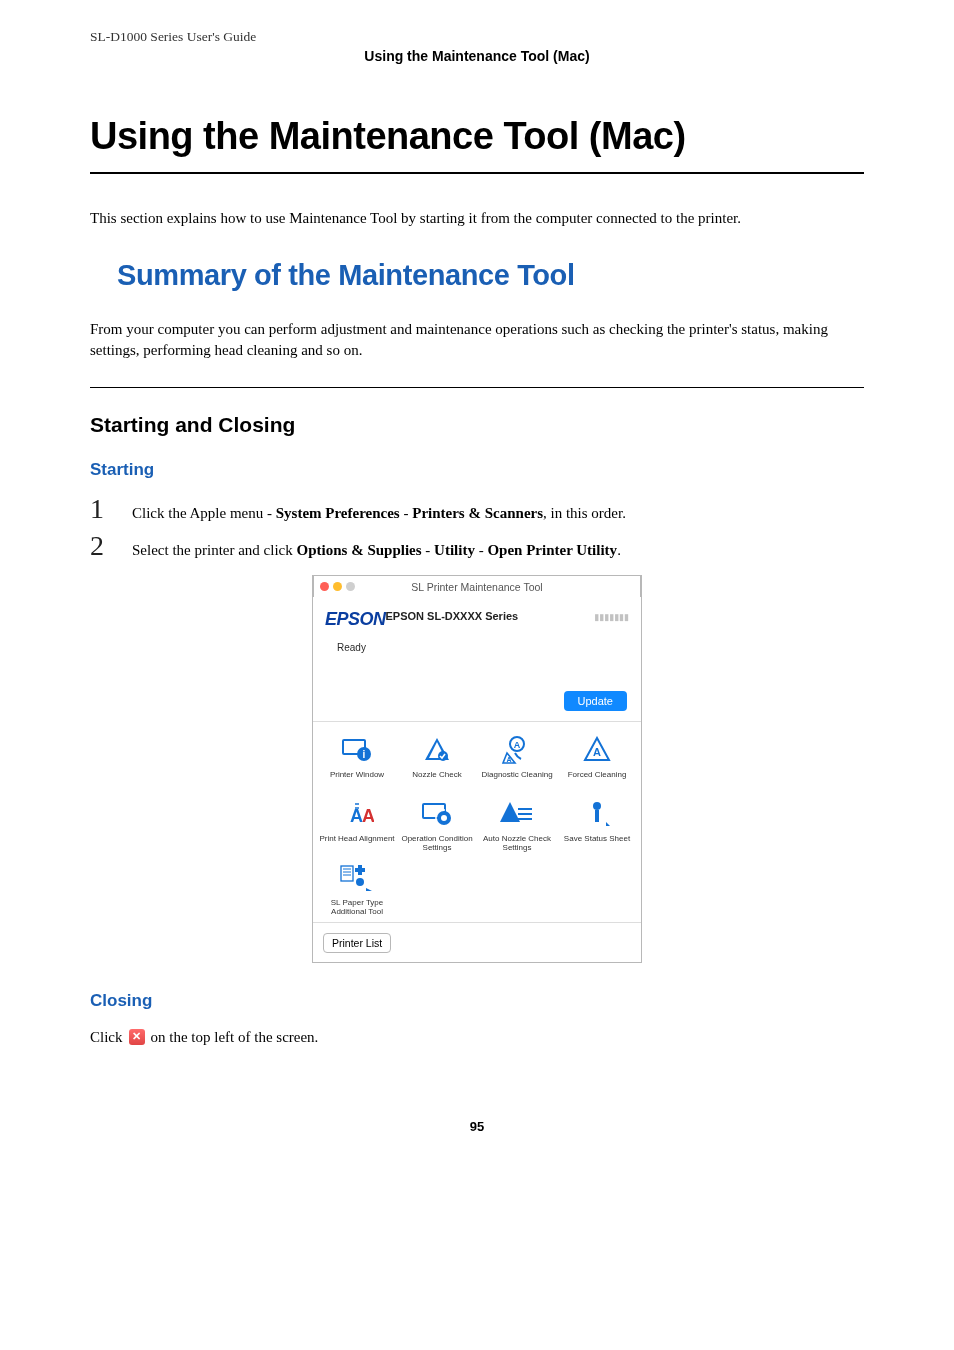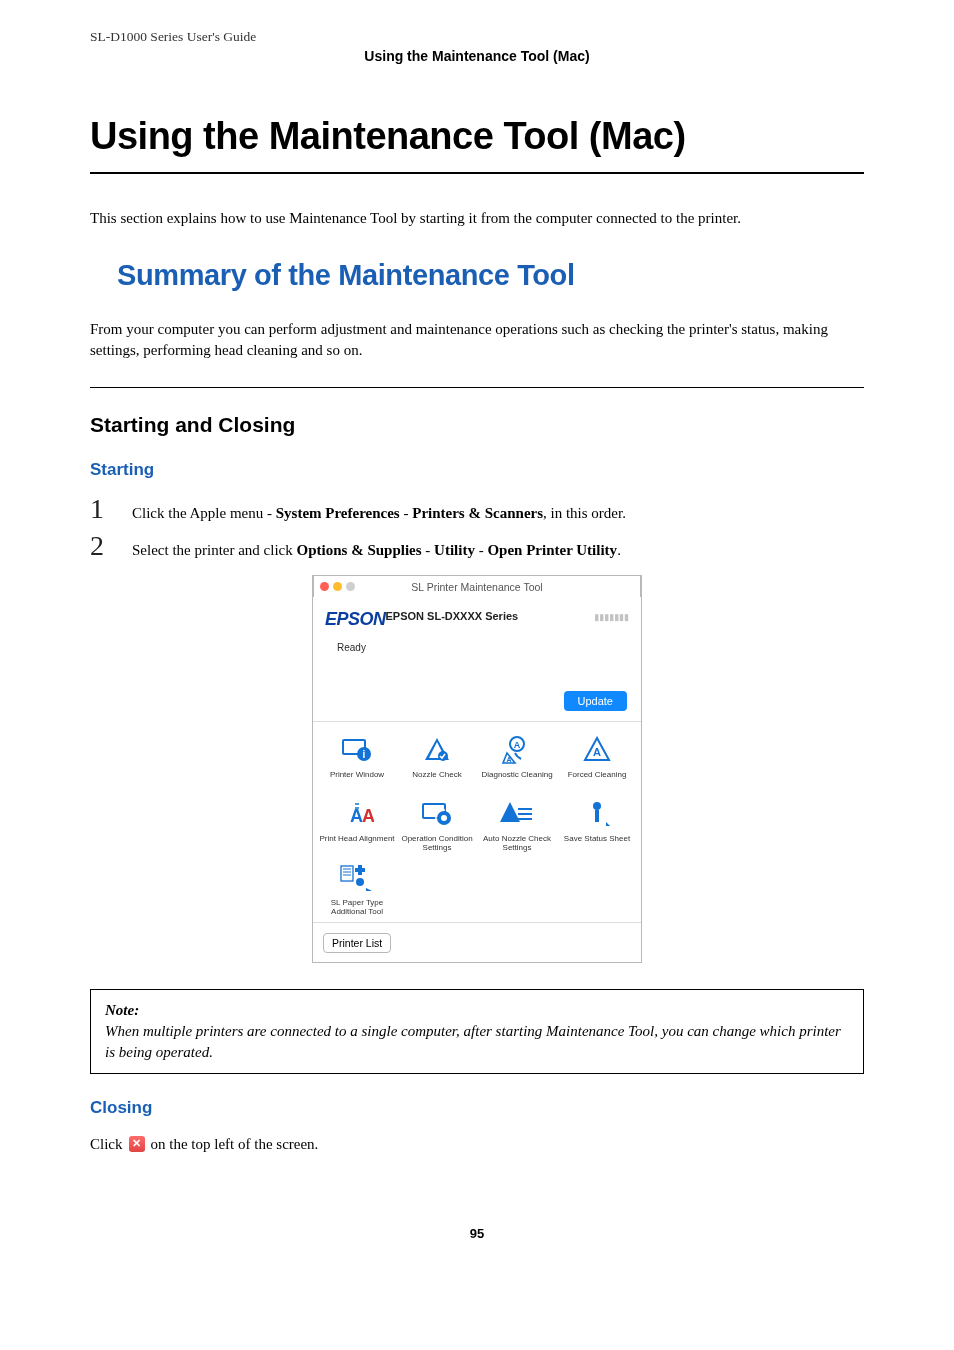--- a/index.html
+++ b/index.html
@@ -301,24 +301,20 @@
           <div></div>
           <div></div>
       </div>
 
       <div class="bottom-bar">
         <button class="printer-list-btn">Printer List</button>
       </div>
     </div>
   </div>
 
-  <div class="note-box">
-    <div class="note-label">Note:</div>
-    <div class="note-body">When multiple printers are connected to a single computer, after starting Maintenance Tool, you can change which printer is being operated.</div>
-  </div>
 
   <h4 class="minihead">Closing</h4>
 
   <p class="close-line">
     <span>Click </span>
     <span class="close-x">✕</span>
     <span> on the top left of the screen.</span>
   </p>
 
   <div class="page-num">95</div>

